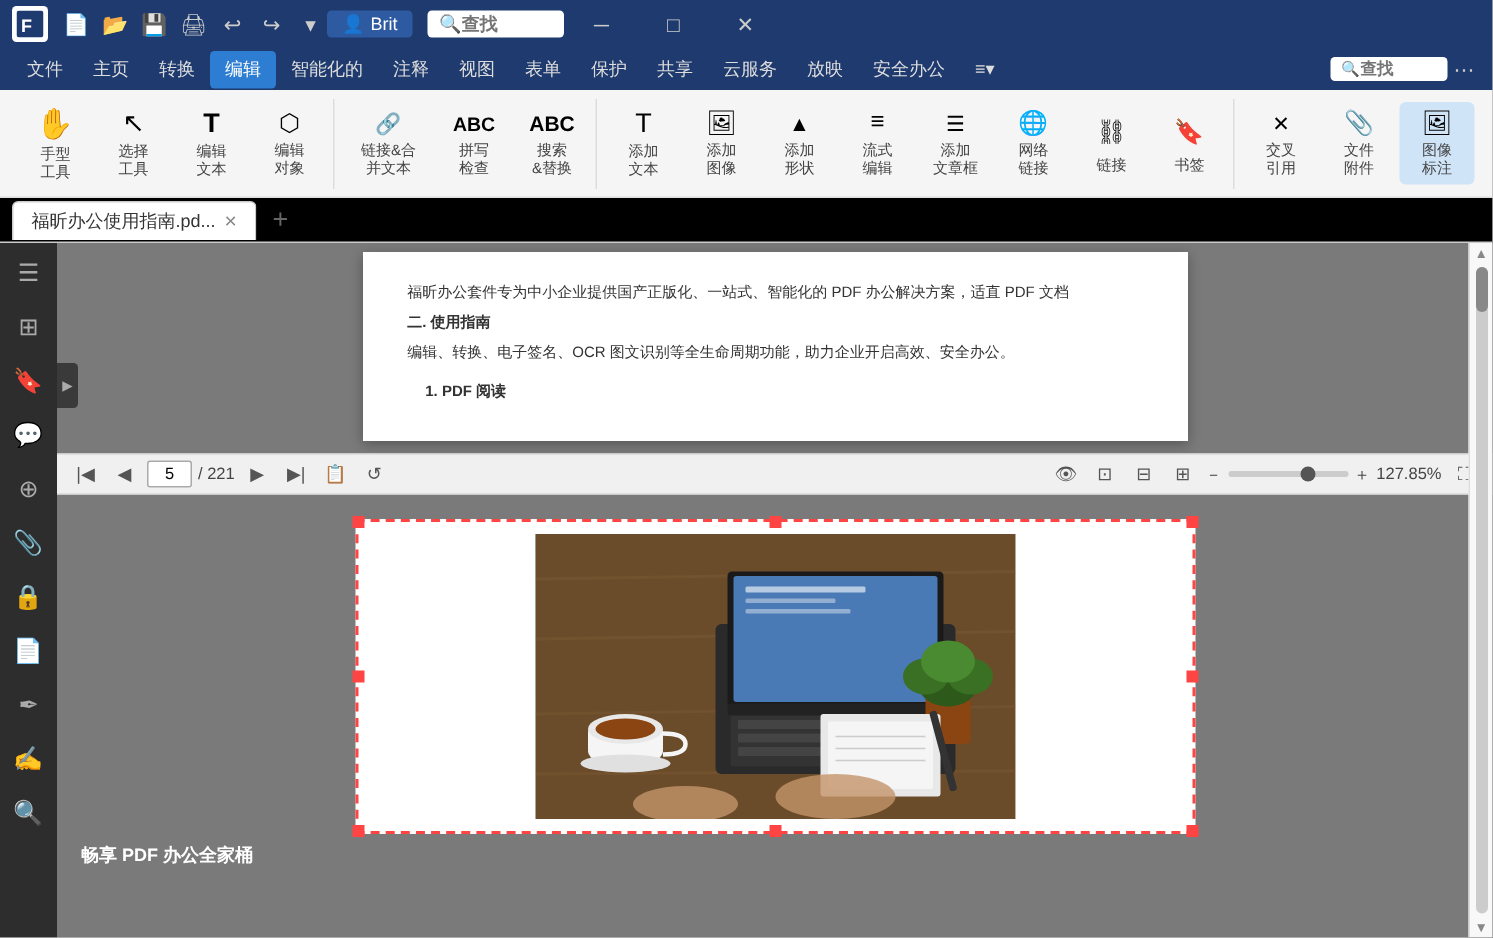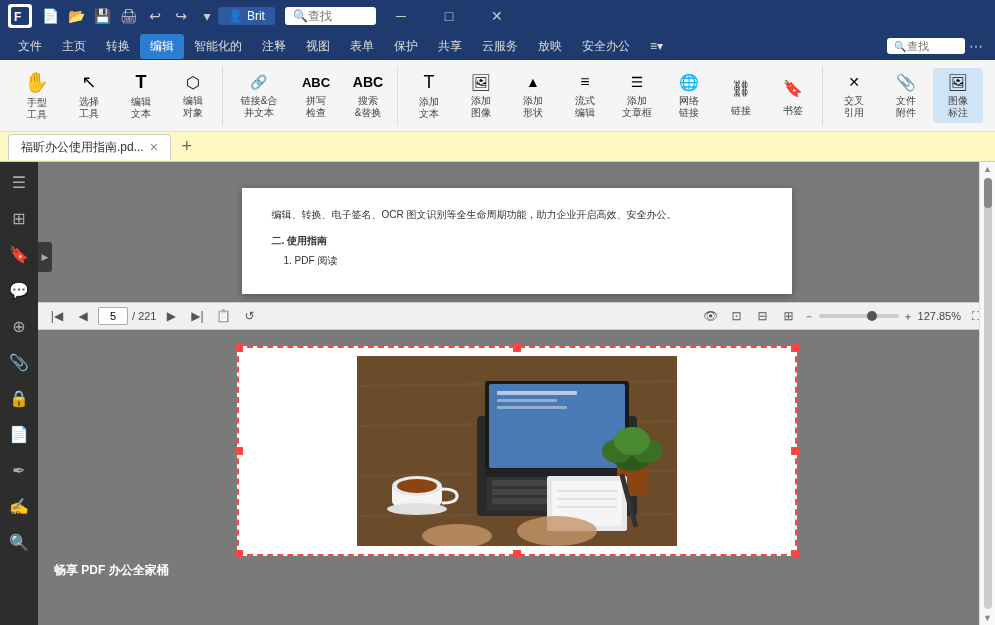--- a/index.html
+++ b/index.html
@@ -9,39 +9,39 @@
     .title-bar { height: 32px; background: #1e3a6e; display: flex; align-items: center; padding: 0 8px; color: white; }
     .title-bar-logo { width: 24px; height: 24px; background: #fff; border-radius: 3px; display: flex; align-items: center; justify-content: center; margin-right: 8px; }
     .title-bar-logo svg { width: 18px; height: 18px; }
     .title-bar-actions { display: flex; gap: 4px; align-items: center; }
     .title-action-btn { width: 22px; height: 22px; display: flex; align-items: center; justify-content: center; cursor: pointer; color: #ccc; font-size: 14px; border-radius: 2px; }
     .title-center { flex: 1; display: flex; align-items: center; justify-content: center; font-size: 12px; color: #ccc; }
     .title-right { display: flex; align-items: center; gap: 2px; }
     .title-win-btn { width: 46px; height: 32px; display: flex; align-items: center; justify-content: center; cursor: pointer; font-size: 14px; color: #ccc; }
     .user-area { display: flex; align-items: center; gap: 4px; background: #2d5aa0; padding: 2px 10px; border-radius: 3px; color: white; font-size: 12px; cursor: pointer; }
     .search-area { display: flex; align-items: center; background: white; border-radius: 3px; padding: 2px 8px; margin-left: 8px; }
-    .search-area input { border: none; outline: none; font-size: 12px; width: 80px; color: #1d4ed8; }
+    .search-area input { border: none; outline: none; font-size: 12px; width: 80px; color: #1d4ed8; font-weight: bold; }
 
     
     .menu-bar { height: 28px; background: #1e3a6e; display: flex; align-items: center; padding: 0 8px; }
     .menu-item { padding: 4px 10px; color: #ddd; font-size: 12px; cursor: pointer; border-radius: 3px; }
     .menu-item.active { background: #2d7dd2; color: white; }
 
     
     .toolbar { height: 72px; background: #f5f5f5; border-bottom: 1px solid #ddd; display: flex; align-items: center; padding: 4px 8px; gap: 2px; }
     .tool-group { display: flex; align-items: center; gap: 2px; padding: 0 4px; border-right: 1px solid #ddd; height: 60px; }
     .tool-group:last-child { border-right: none; }
     .tool-btn { display: flex; flex-direction: column; align-items: center; justify-content: center; width: 50px; height: 55px; cursor: pointer; border-radius: 4px; padding: 4px; gap: 3px; }
     .tool-btn.active { background: #d0e4f8; }
     .tool-btn .icon { width: 28px; height: 28px; display: flex; align-items: center; justify-content: center; font-size: 20px; }
     .tool-btn .label { font-size: 10px; color: #444; text-align: center; line-height: 1.2; }
     .tool-btn-wide { width: 60px; }
 
     
-    .tab-bar { height: 30px; background: #fef9c3; display: flex; align-items: center; padding: 0 8px; border-bottom: 1px solid #ccc; }
+    .tab-bar { height: 30px; background: #000000; display: flex; align-items: center; padding: 0 8px; border-bottom: 1px solid #ccc; }
     .tab { display: flex; align-items: center; gap: 6px; padding: 4px 12px; background: white; border-top-left-radius: 4px; border-top-right-radius: 4px; border: 1px solid #ccc; border-bottom: none; font-size: 12px; cursor: pointer; color: #333; }
     .tab .close { font-size: 14px; color: #888; cursor: pointer; }
     .tab-add { width: 24px; height: 24px; display: flex; align-items: center; justify-content: center; cursor: pointer; font-size: 18px; color: #666; margin-left: 4px; }
 
     
     .main-area { display: flex; height: calc(625px - 32px - 28px - 72px - 30px); }
 
     
     .left-sidebar { width: 38px; background: #2d2d2d; display: flex; flex-direction: column; align-items: center; padding: 4px 0; gap: 4px; }
     .sidebar-icon { width: 32px; height: 32px; display: flex; align-items: center; justify-content: center; color: #aaa; cursor: pointer; border-radius: 3px; font-size: 16px; }
@@ -252,23 +252,24 @@
   <div class="content-area">
 
     <div style="position:absolute;left:0;top:80px;width:14px;height:30px;background:#3a3a3a;display:flex;align-items:center;justify-content:center;cursor:pointer;z-index:5;border-radius:0 3px 3px 0;">
       <span style="color:#aaa;font-size:9px;">▶</span>
     </div>
 
     <div class="pdf-viewer">
 
       <div class="pdf-top-strip">
         <div class="pdf-page">
+          <div style="margin-bottom:6px;">福昕办公套件专为中小企业提供国产正版化、一站式、智能化的 PDF 办公解决方案，适直 PDF 文档</div>
+          <div style="margin-bottom:6px;font-weight:bold;">二. 使用指南</div>
           <div style="margin-bottom:12px;">编辑、转换、电子签名、OCR 图文识别等全生命周期功能，助力企业开启高效、安全办公。</div>
-          <div style="margin-bottom:6px;font-weight:bold;">二. 使用指南</div>
-          <div style="margin-bottom:6px;padding-left:12px;">1.  PDF 阅读</div>
+          <div style="margin-bottom:6px;padding-left:12px;font-weight:bold;">1.  PDF 阅读</div>
         </div>
 
         <div style="position:absolute;right:0;top:0;width:16px;height:100%;background:#f8f8f8;border-left:1px solid #ddd;display:flex;flex-direction:column;align-items:center;">
           <div style="width:14px;height:14px;display:flex;align-items:center;justify-content:center;cursor:pointer;color:#888;font-size:9px;">▲</div>
           <div style="flex:1;width:8px;background:#ccc;border-radius:4px;margin:2px auto;">
             <div style="height:30px;background:#888;border-radius:4px;"></div>
           </div>
           <div style="width:14px;height:14px;display:flex;align-items:center;justify-content:center;cursor:pointer;color:#888;font-size:9px;">▼</div>
         </div>
       </div>

